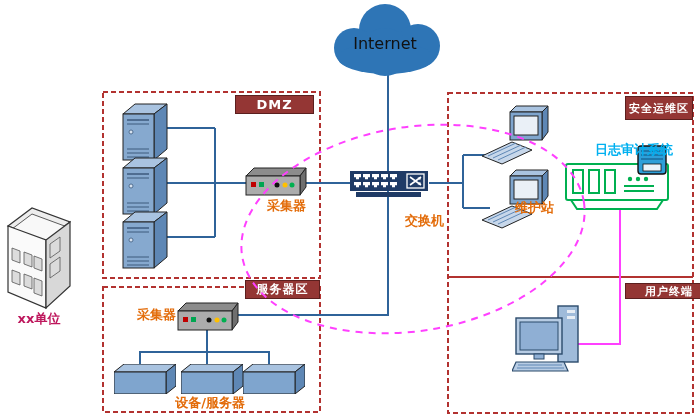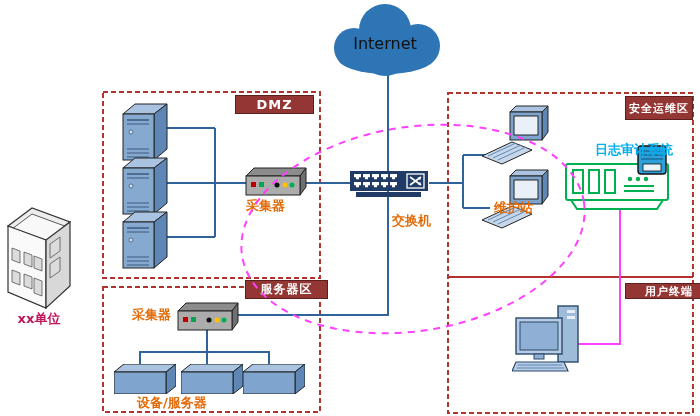--- a/index.html
+++ b/index.html
@@ -2,21 +2,21 @@
 <html><head>
 <meta charset="utf-8">
 <style>
   html,body{margin:0;padding:0;background:#fff;font-family:"DejaVu Sans","Liberation Sans",sans-serif;}
   .canvas{position:relative;width:700px;height:416px;background:#fff;overflow:hidden;}
   .layer{position:absolute;left:0;top:0;width:700px;height:416px;pointer-events:none;}
   .abs{position:absolute;}
   .zone-label{position:absolute;background:#943634;border:1px solid #5b1f1e;color:#fff;
     font-weight:bold;display:flex;align-items:center;justify-content:center;
     box-sizing:border-box;letter-spacing:1px;}
-  .dev-label{position:absolute;color:#e36c0a;font-weight:bold;font-size:13px;text-align:left;}
+  .dev-label{position:absolute;color:#e36c0a;font-weight:bold;font-size:13px;text-align:right;}
   .cyan-label{position:absolute;color:#00b0f0;font-weight:bold;font-size:13px;text-align:center;}
   .black-label{position:absolute;color:#be185d;font-weight:bold;font-size:13px;text-align:center;}
   .internet-label{position:absolute;color:#111;font-size:16px;text-align:center;}
 </style>
 </head>
 <body>
 
 <div class="canvas">
 
   <svg width="0" height="0" style="position:absolute">
@@ -198,20 +198,20 @@
     <rect x="4" y="18" width="46" height="36" fill="#b7cce4" stroke="#2b4a6b" stroke-width="1.4"></rect>
     <rect x="8" y="22" width="38" height="28" fill="#8fafd4" stroke="#2b4a6b" stroke-width="1"></rect>
     <rect x="22" y="54" width="10" height="5" fill="#8fafd4" stroke="#2b4a6b" stroke-width="1"></rect>
     <polygon points="4,62 52,62 56,71 0,71" fill="#b7cce4" stroke="#2b4a6b" stroke-width="1.2"></polygon>
     <line x1="6" y1="65" x2="50" y2="65" stroke="#5e87b5" stroke-width="1"></line>
     <line x1="5" y1="68" x2="52" y2="68" stroke="#5e87b5" stroke-width="1"></line>
   </svg>
 
   <div class="zone-label" style="left:235px;top:95px;width:79px;height:19px;font-size:13px">DMZ</div>
   <div class="zone-label" style="left:625px;top:96px;width:68px;height:24px;font-size:11px">安全运维区</div>
-  <div class="zone-label" style="left:245px;top:280px;width:83px;height:19px;font-size:12px">服务器区</div>
+  <div class="zone-label" style="left:245px;top:280px;width:75px;height:19px;font-size:12px">服务器区</div>
   <div class="zone-label" style="left:625px;top:283px;width:88px;height:16px;font-size:11px">用户终端</div>
 
   <svg class="layer" viewBox="0 0 700 416">
     <ellipse cx="413" cy="229" rx="173" ry="102" transform="rotate(-9 413 229)" fill="none" stroke="#ff40ff" stroke-width="2" stroke-dasharray="7 6"></ellipse>
   </svg>
 
 </div>
 
 </body></html>

